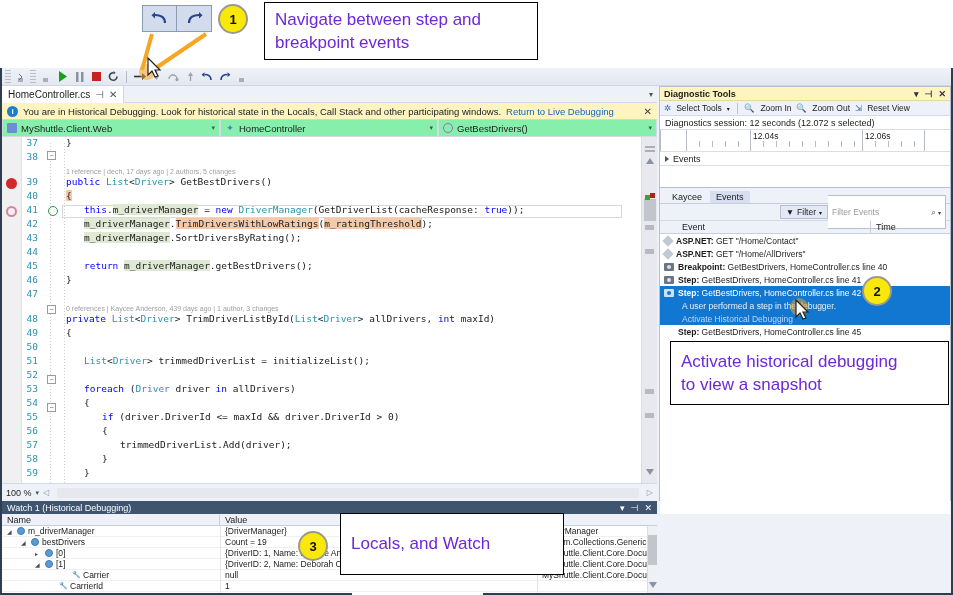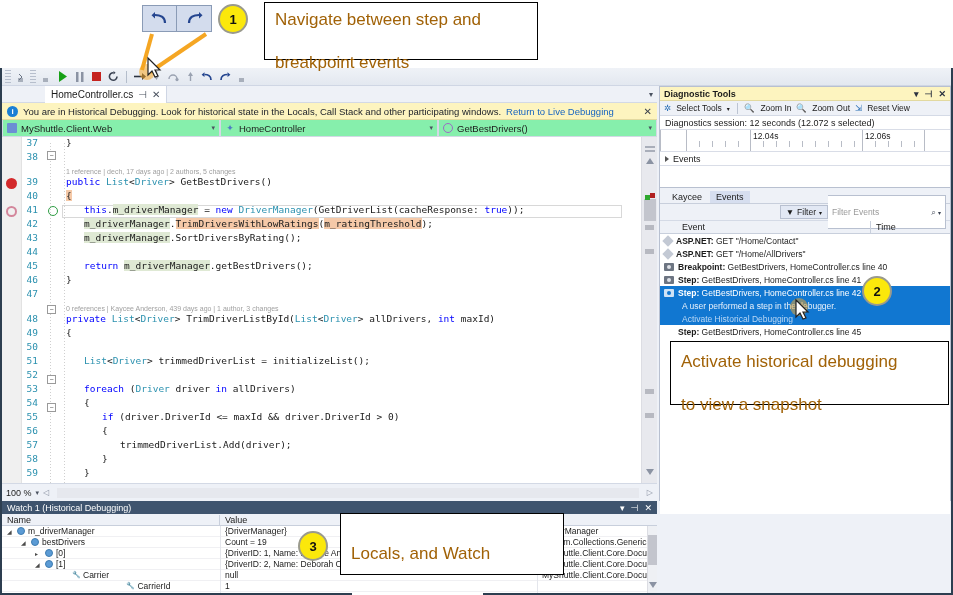--- a/index.html
+++ b/index.html
@@ -14,21 +14,21 @@
 
   
   .callout-box {
     position: absolute;
     background: #ffffff;
     border: 1.5px solid #000000;
     display: flex; flex-direction: column; justify-content: center;
     padding: 4px 10px;
     z-index: 60;
   }
-  .callout-line { font-size: 17px; color: #a16207; line-height: 1.38; white-space: nowrap; margin-top: 20px; }
+  .callout-line { font-size: 17px; color: #6d28d9; line-height: 1.38; white-space: nowrap; }
   .badge {
     position: absolute; z-index: 62;
     width: 30px; height: 30px; border-radius: 50%;
     background: #fbe80b; border: 2.5px solid #9a9a8d;
     color: #111; font-size: 13px; font-weight: bold;
     display: flex; align-items: center; justify-content: center;
   }
   .anno-svg { position: absolute; left: 0; top: 0; width: 953px; height: 595px; pointer-events: none; z-index: 58; }
 
   
@@ -62,21 +62,21 @@
   .grip { width: 6px; height: 13px;
     background-image: repeating-linear-gradient(to bottom,#aab3c3 0 1px,transparent 1px 3px);
     background-size: 2px 13px; background-repeat: repeat-x; opacity:.8; }
 
   
   .editor-pane { position: absolute; left: 0; top: 18px; width: 655px; height: 415px; background:#f3f4f8; }
   .tabstrip { position:absolute; left:0; top:0; width:655px; height:17px; background:#eef1f7; border-bottom:1px solid #d3d9e5; }
   .doc-tab {
     position:absolute; left:0; top:0; height:17px; background:#ffffff;
     border-right:1px solid #cfd6e4; display:flex; align-items:center; gap:5px; padding:0 6px;
-    font-size:10px; color:#1b1b1b;margin-left:43px;
+    font-size:10px; color:#1b1b1b;
   }
   .tab-pin, .tab-close { font-size:10px; color:#49515e; line-height:1; }
   .tabstrip-caret { position:absolute; right:4px; top:4px; font-size:8px; color:#4a5260; }
 
   .infobar {
     position:absolute; left:0; top:17px; width:655px; height:17px;
     background:#fdf4bf; border-bottom:1px solid #e2d9a0;
     display:flex; align-items:center; gap:5px; padding:0 5px;
     font-size:9.5px; color:#20242b;
   }
@@ -598,21 +598,21 @@
             <div class="wt-row">
               <span class="wt-name" style="width: 218px; padding-left: 60px;">
                 <span class="exp"></span>
                 <span class="ico-wrench">🔧</span>
                 <span>Carrier</span>
               </span>
               <span style="width: 317px; padding-left: 5px; overflow: hidden; white-space: nowrap;">null</span>
               <span style="padding-left: 5px; flex: 1 1 0%; overflow: hidden; white-space: nowrap;">MyShuttle.Client.Core.Docume</span>
             </div>
             <div class="wt-row">
-              <span class="wt-name" style="width: 218px; padding-left: 65px; justify-content: center;">
+              <span class="wt-name" style="width: 218px; padding-left: 47px;">
                 <span class="exp"></span>
                 <span class="ico-wrench">🔧</span>
                 <span>CarrierId</span>
               </span>
               <span style="width: 317px; padding-left: 5px; overflow: hidden; white-space: nowrap;">1</span>
               <span style="padding-left: 5px; flex: 1 1 0%; overflow: hidden; white-space: nowrap;"></span>
             </div>
             <div class="wt-row">
               <span class="wt-name" style="width: 218px; padding-left: 47px;">
                 <span class="exp"></span>

